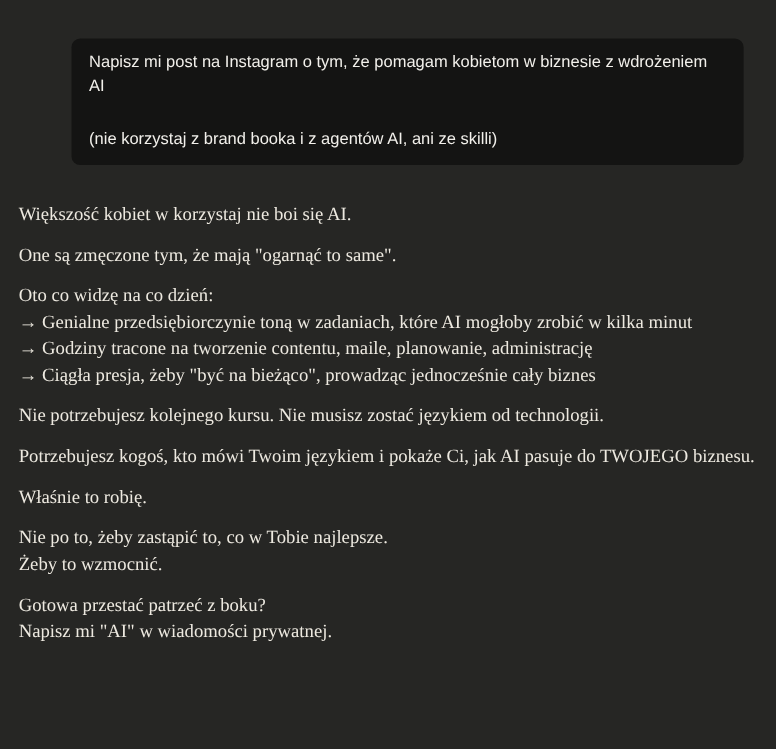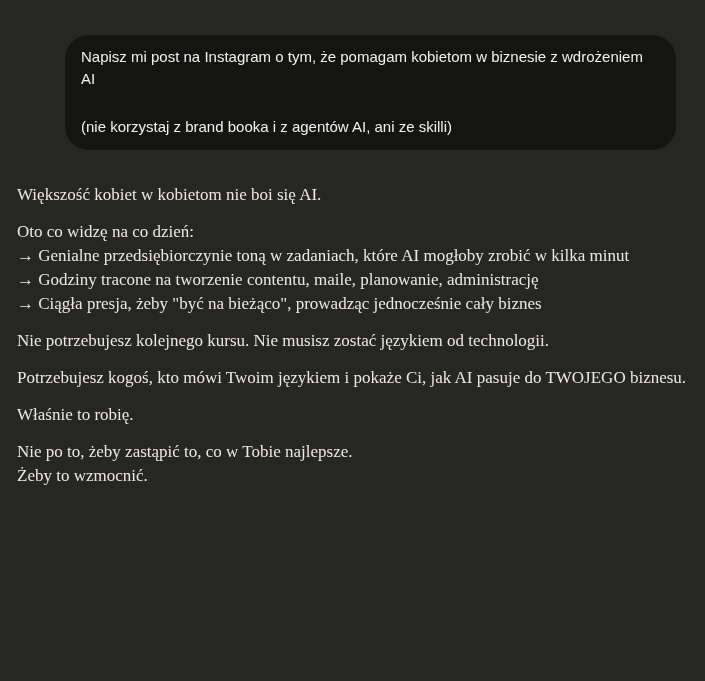--- a/index.html
+++ b/index.html
@@ -16,21 +16,21 @@
     width: 705px;
   }
   
   .user-row {
     padding: 35px 29px 0 65px;
   }
   .bubble {
     box-sizing: border-box;
     width: 611px;
     background: #141413;
-    border-radius: 24px;
+    border-radius: 8px;
     padding: 11px 17px 12px 16px;
     color: #f2f0eb;
     font-family: "Liberation Sans", sans-serif;
     font-size: 15px;
     line-height: 22px;
   }
   .bubble p {
     margin: 0;
   }
   .bubble p + p {
@@ -58,25 +58,28 @@
 <main class="conversation">
 
   <div class="user-row">
     <div class="bubble">
       <p>Napisz mi post na Instagram o tym, że pomagam kobietom w biznesie z wdrożeniem AI</p>
       <p>(nie korzystaj z brand booka i z agentów AI, ani ze skilli)</p>
     </div>
   </div>
 
   <div class="response">
-    <p>Większość kobiet w kobietom nie boi się AI.</p>
+    <p>Większość kobiet w korzystaj nie boi się AI.</p>
+    <p>One są zmęczone tym, że mają "ogarnąć to same".</p>
     <p>Oto co widzę na co dzień:
 → Genialne przedsiębiorczynie toną w zadaniach, które AI mogłoby zrobić w kilka minut
 → Godziny tracone na tworzenie contentu, maile, planowanie, administrację
 → Ciągła presja, żeby "być na bieżąco", prowadząc jednocześnie cały biznes</p>
     <p>Nie potrzebujesz kolejnego kursu. Nie musisz zostać językiem od technologii.</p>
     <p>Potrzebujesz kogoś, kto mówi Twoim językiem i pokaże Ci, jak AI pasuje do TWOJEGO biznesu.</p>
     <p>Właśnie to robię.</p>
     <p>Nie po to, żeby zastąpić to, co w Tobie najlepsze.
 Żeby to wzmocnić.</p>
+    <p>Gotowa przestać patrzeć z boku?
+Napisz mi "AI" w wiadomości prywatnej.</p>
   </div>
 
 </main>
 
 </body></html>

